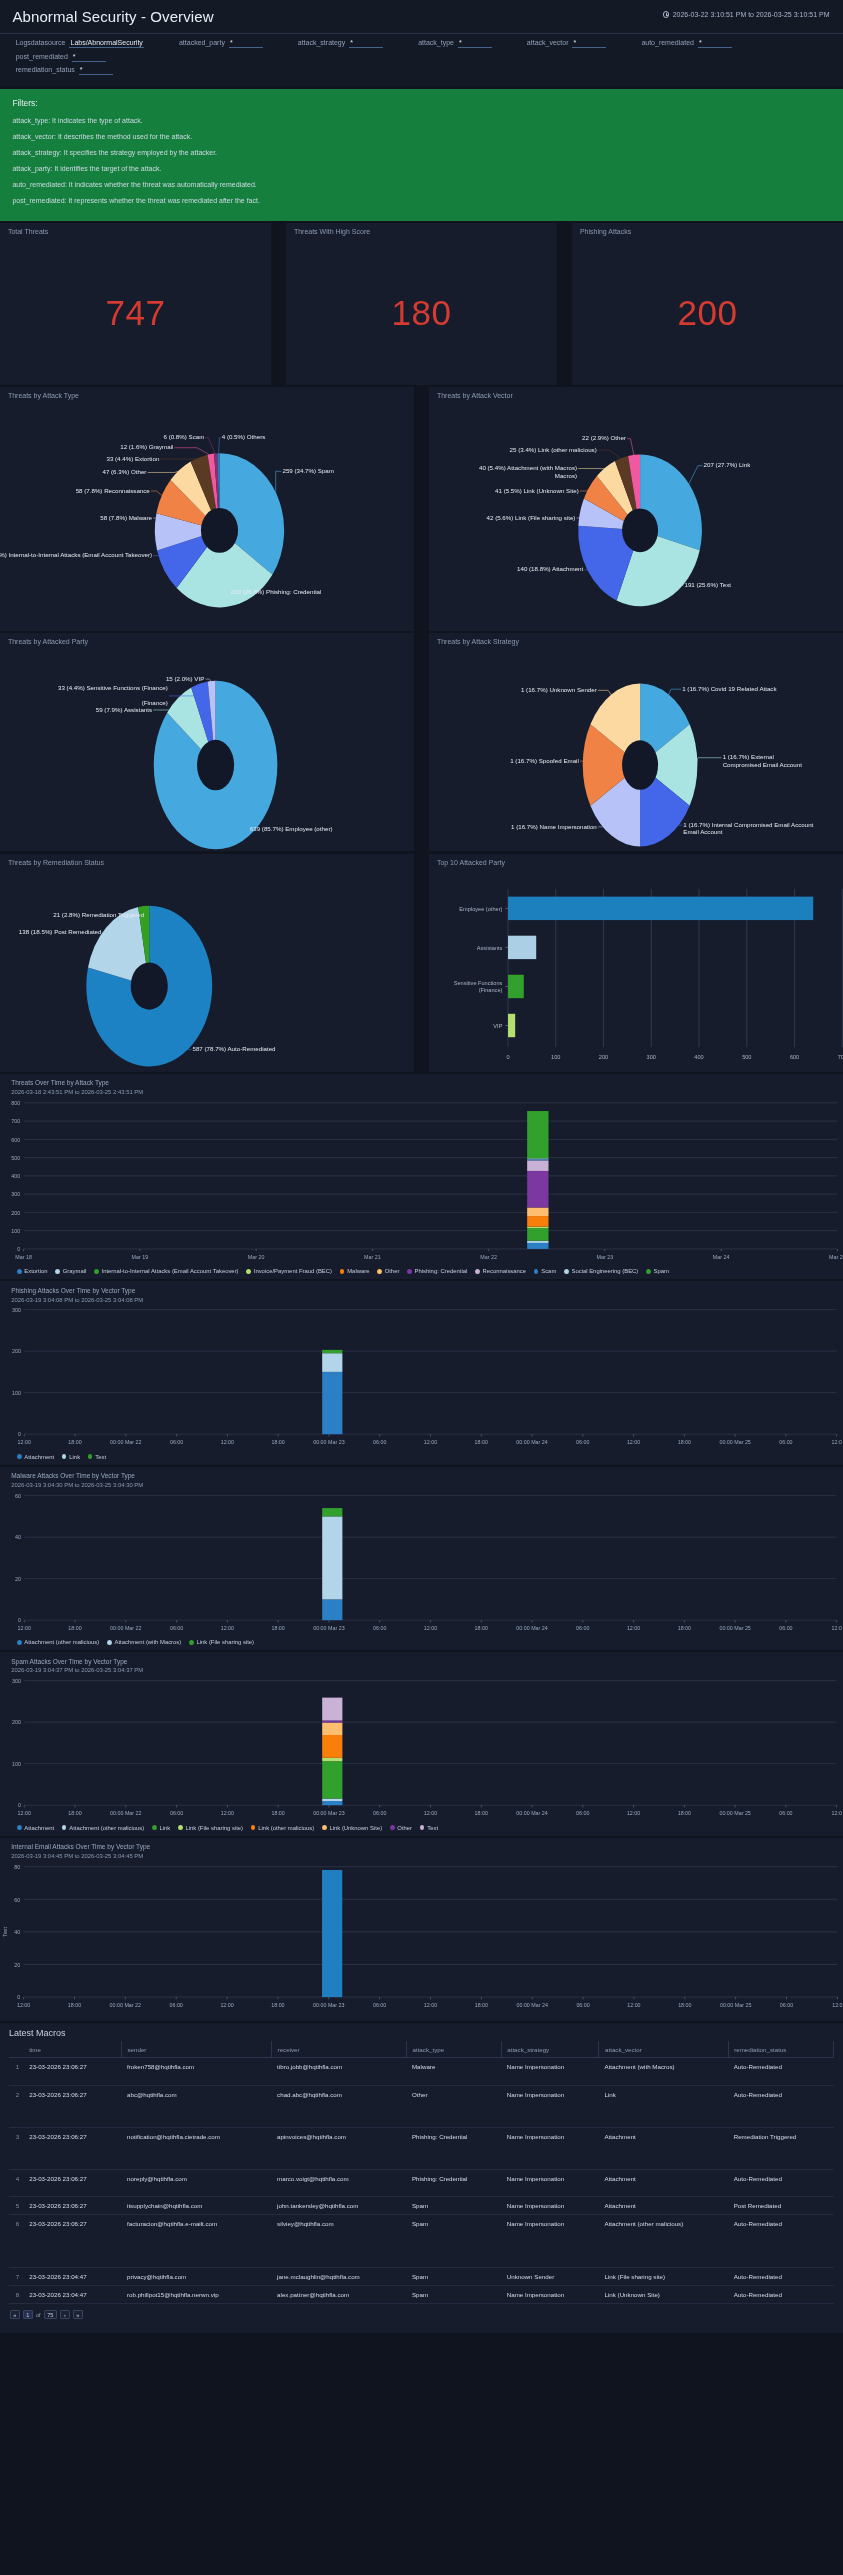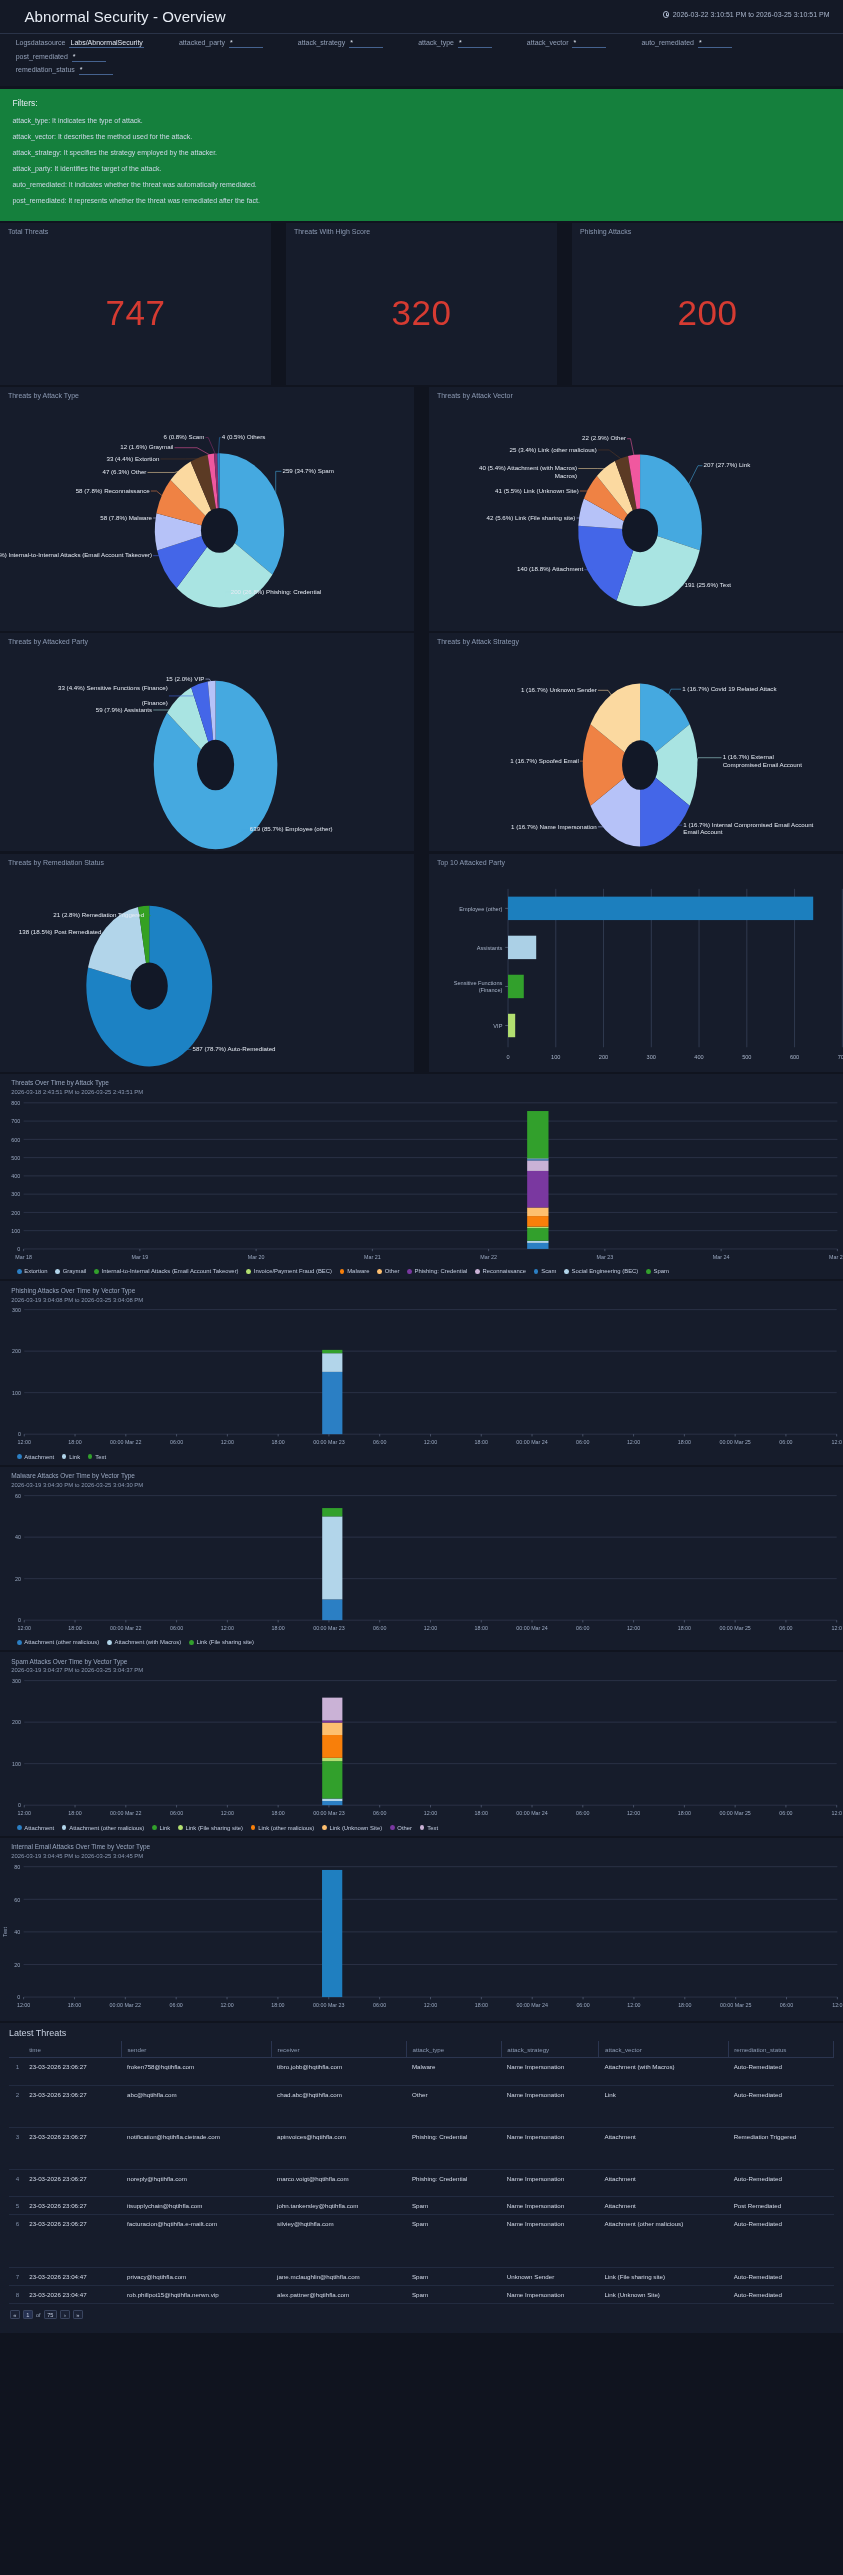--- a/index.html
+++ b/index.html
@@ -7,21 +7,21 @@
   body {
     width:843px; background:#10141f;
     font-family:"Liberation Sans", sans-serif;
     color:#c7d0e0; -webkit-font-smoothing:antialiased;
   }
   .page { width:843px; position:relative; }
 
   
   .header { height:33px; background:#141926; display:flex; align-items:center;
             padding:0 12.4px; position:relative; }
-  .header h1 { font-size:15px; font-weight:400; color:#e8edf5; margin:12px; letter-spacing:0.1px; }
+  .header h1 { font-size:15px; font-weight:400; color:#e8edf5; margin:0; letter-spacing:0.1px; }
   .timerange { position:absolute; right:13.5px; top:11.2px; font-size:7px; color:#aab6cc;
                display:flex; align-items:center; gap:3.4px; }
   .clock { width:6.7px; height:6.7px; border:0.8px solid #aab6cc; border-radius:50%;
            position:relative; display:inline-block; }
   .clock::before { content:""; position:absolute; left:2.6px; top:1.1px; width:0.7px; height:2.4px; background:#aab6cc; }
   .clock::after { content:""; position:absolute; left:2.8px; top:3px; width:1.9px; height:0.7px; background:#aab6cc; }
 
   
   .filterbar { background:#141926; border-top:0.6px solid #2a3348; padding:5px 15.7px 6.7px 15.7px; }
   .filterrow { display:flex; align-items:flex-start; flex-wrap:wrap; }
@@ -156,21 +156,21 @@
     <p>post_remediated: It represents whether the threat was remediated after the fact.</p>
   </div>
 
   <div class="row">
     <div class="card kpi">
       <div class="ctitle">Total Threats</div>
       <div class="num">747</div>
     </div>
     <div class="card kpi">
       <div class="ctitle">Threats With High Score</div>
-      <div class="num">320</div>
+      <div class="num">180</div>
     </div>
     <div class="card kpi">
       <div class="ctitle">Phishing Attacks</div>
       <div class="num">200</div>
     </div>
   </div>
 
   <div class="row">
     <div class="card pieCard">
       <div class="ctitle">Threats by Attack Type</div>
@@ -722,21 +722,21 @@
         <text x="1399.5" y="260" class="axislbl" text-anchor="middle">06:00</text>
         <line x1="1490" y1="242" x2="1490" y2="246" stroke="#6b7893" stroke-width="1"></line>
         <text x="1490" y="260" class="axislbl" text-anchor="middle">12:0</text>
         <text x="12" y="126" class="axislbl" text-anchor="middle" transform="rotate(-90 12 126)">Text</text>
         <rect x="573" y="15.800000000000011" width="36" height="226.2" fill="#1f7fc0"></rect>
       </svg>
     <div class="legend" id="leg4"></div>
   </div>
 
   <div class="tblCard">
-    <div class="ctitle">Latest Threats</div>
+    <div class="ctitle">Latest Macros</div>
     <table class="dt">
       <thead>
           <tr id="thead-row">
             <th class="idx"></th>
             <th>time</th>
             <th>sender</th>
             <th>receiver</th>
             <th>attack_type</th>
             <th>attack_strategy</th>
             <th>attack_vector</th>

